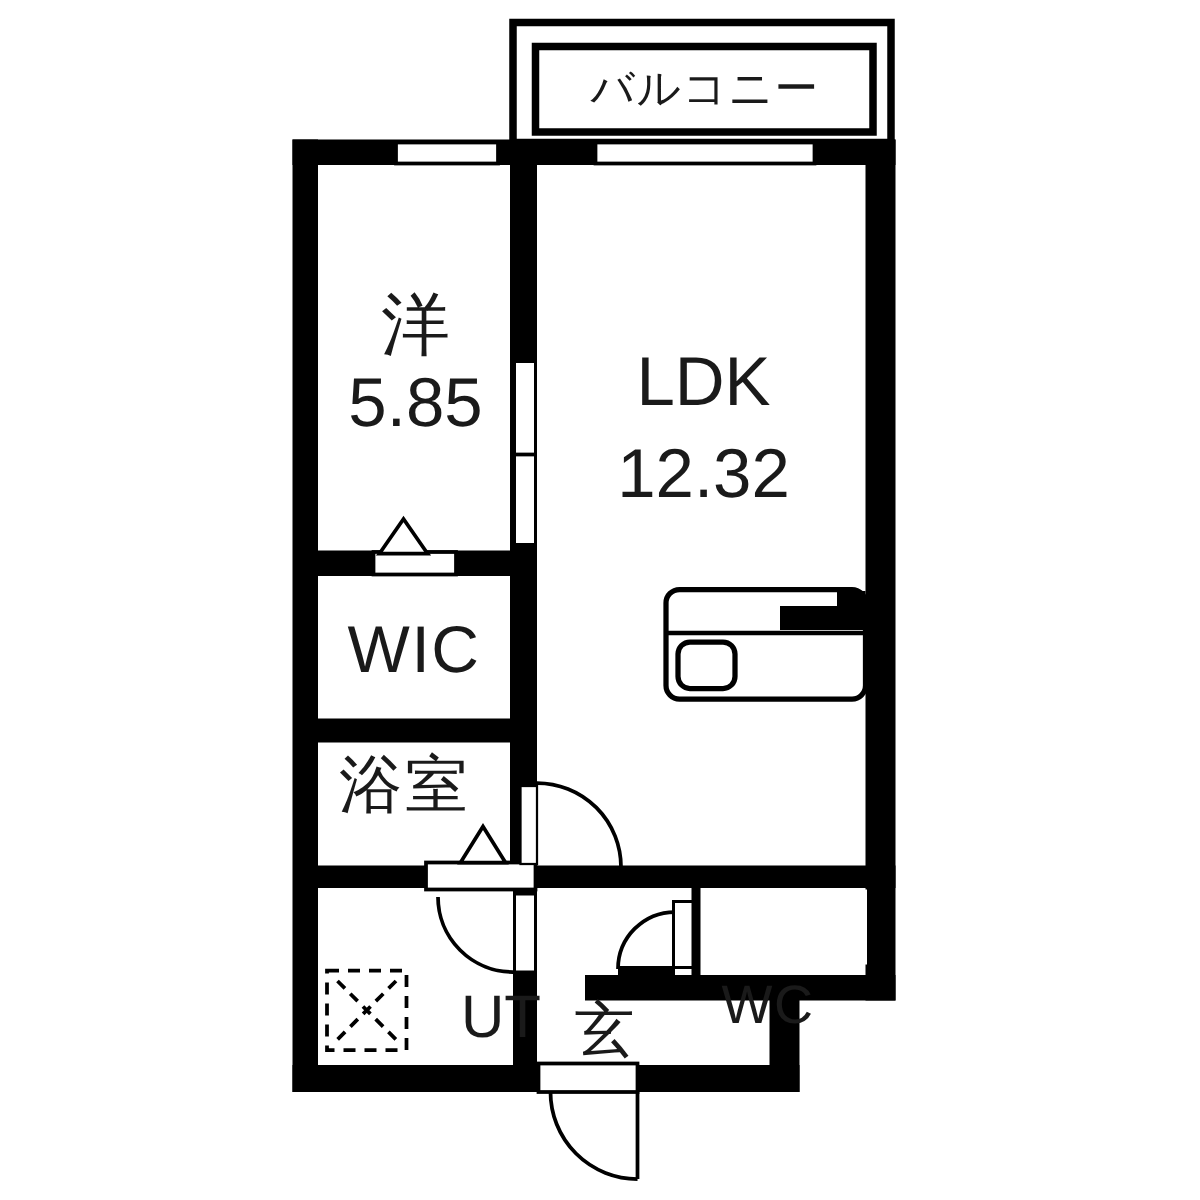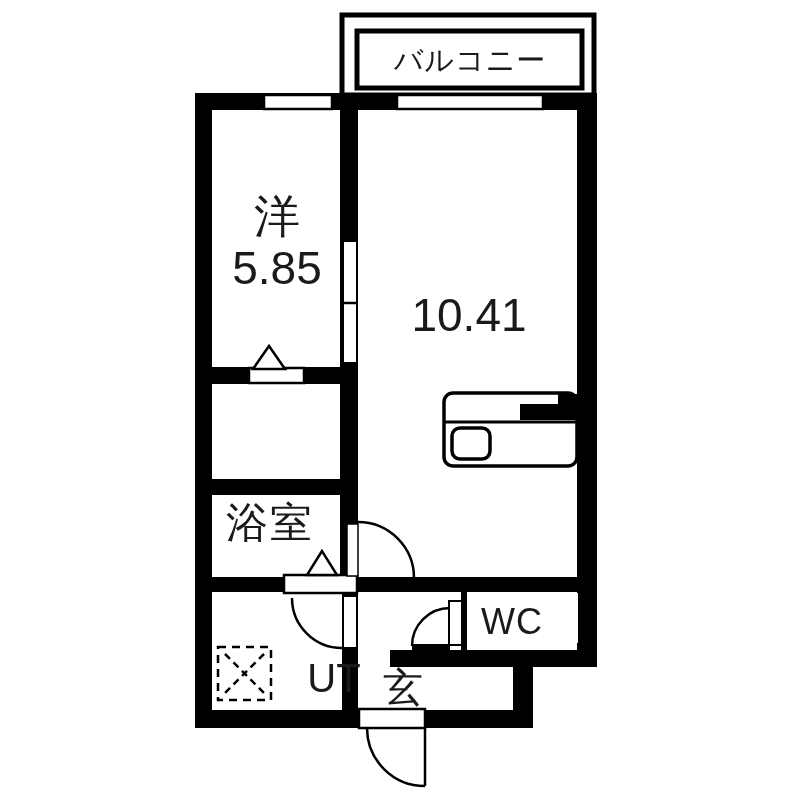--- a/index.html
+++ b/index.html
@@ -11,21 +11,21 @@
   }
   #plan-svg{position:absolute;left:0;top:0;}
   .lbl{
     position:absolute;transform:translate(-50%,-50%);
     color:#1a1a1a;white-space:nowrap;text-align:center;line-height:1;
   }
   .lbl-balcony{font-size:29px;letter-spacing:1px;}
   .lbl-room-big{font-size:46px;}
   .lbl-wic{font-size:44px;letter-spacing:1px;}
   .lbl-bath{font-size:42px;letter-spacing:2px;}
-  .lbl-wc{font-size:36px;letter-spacing:1px;}
+  .lbl-wc{font-size:36px;letter-spacing:1px;margin-top:48px;}
   .lbl-ut{font-size:40px;}
   .lbl-gen{font-size:40px;}
 </style>
 </head>
 <body>
 
 <div id="stage">
 
   <svg id="plan-svg" width="800" height="800" viewBox="0 0 800 800">
 
@@ -93,22 +93,24 @@
       <line x1="225" y1="654" x2="264" y2="693" stroke="#000" stroke-width="2.5" stroke-dasharray="7,5"></line>
       <line x1="264" y1="654" x2="225" y2="693" stroke="#000" stroke-width="2.5" stroke-dasharray="7,5"></line>
     </g>
   </svg>
 
   <div class="lbl lbl-balcony" style="left:470px;top:60px;">バルコニー</div>
 
   <div class="lbl lbl-room-big" style="left:277px;top:216px;">洋</div>
   <div class="lbl lbl-room-big" style="left:277px;top:268px;">5.85</div>
 
-  <div class="lbl lbl-room-big" style="left:469px;top:315px;">10.41</div>
+  <div class="lbl lbl-room-big" style="left:469px;top:254px;">LDK</div>
+  <div class="lbl lbl-room-big" style="left:469px;top:315px;">12.32</div>
 
+  <div class="lbl lbl-wic" style="left:276px;top:434px;">WIC</div>
 
   <div class="lbl lbl-bath" style="left:270px;top:523px;text-align:right;">浴室</div>
 
   <div class="lbl lbl-wc" style="left:512px;top:622px;">WC</div>
 
   <div class="lbl lbl-ut" style="left:306px;top:678px;margin-left:28px;">UT</div>
 
   <div class="lbl lbl-gen" style="left:403px;top:687px;">玄</div>
 </div>
 

